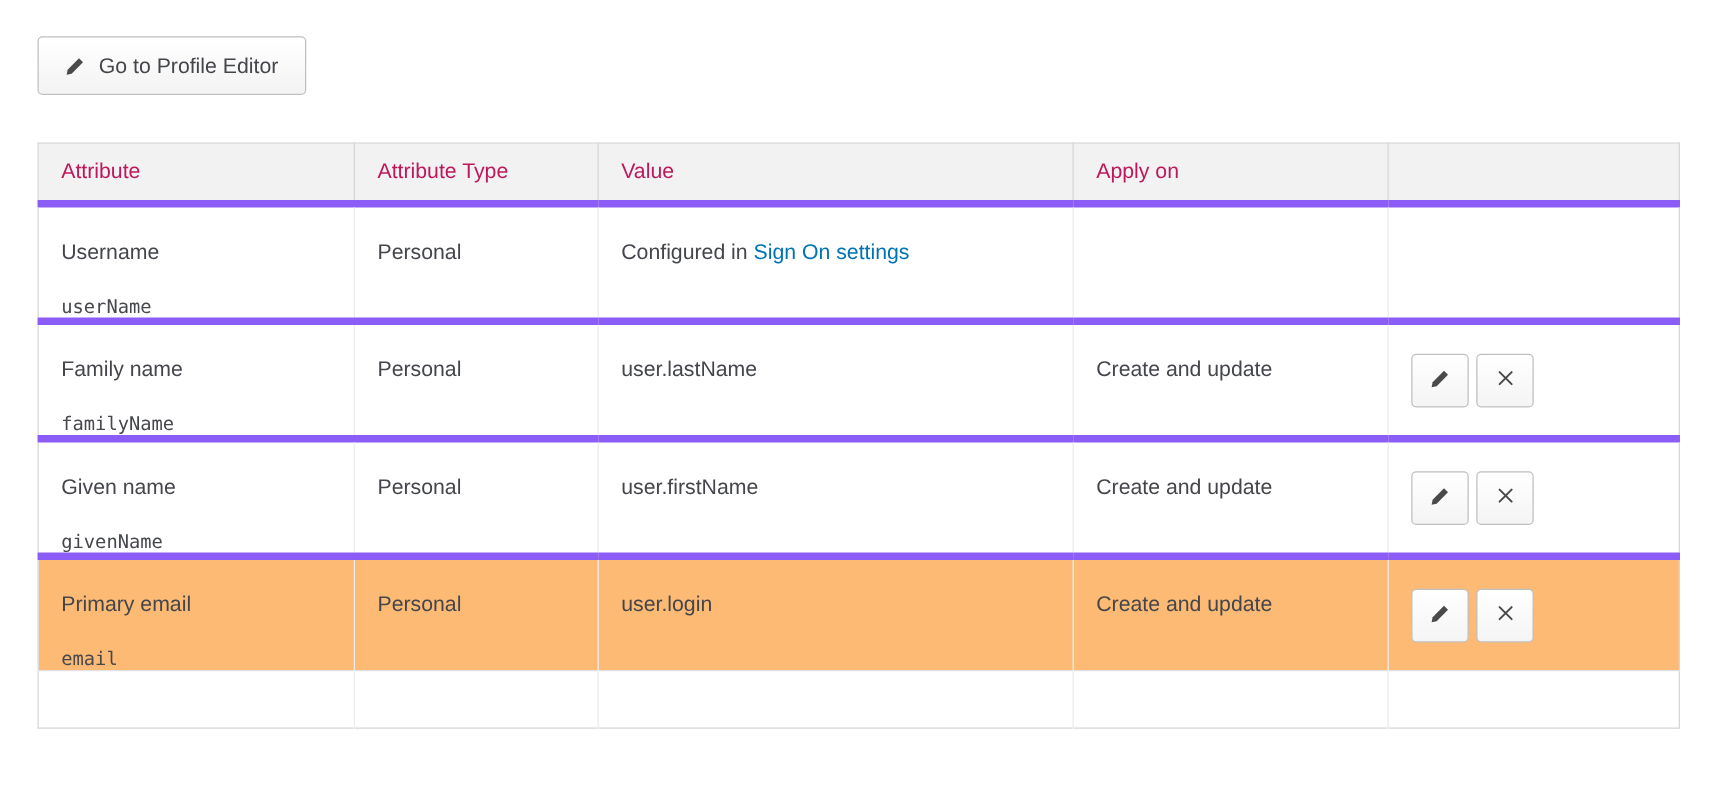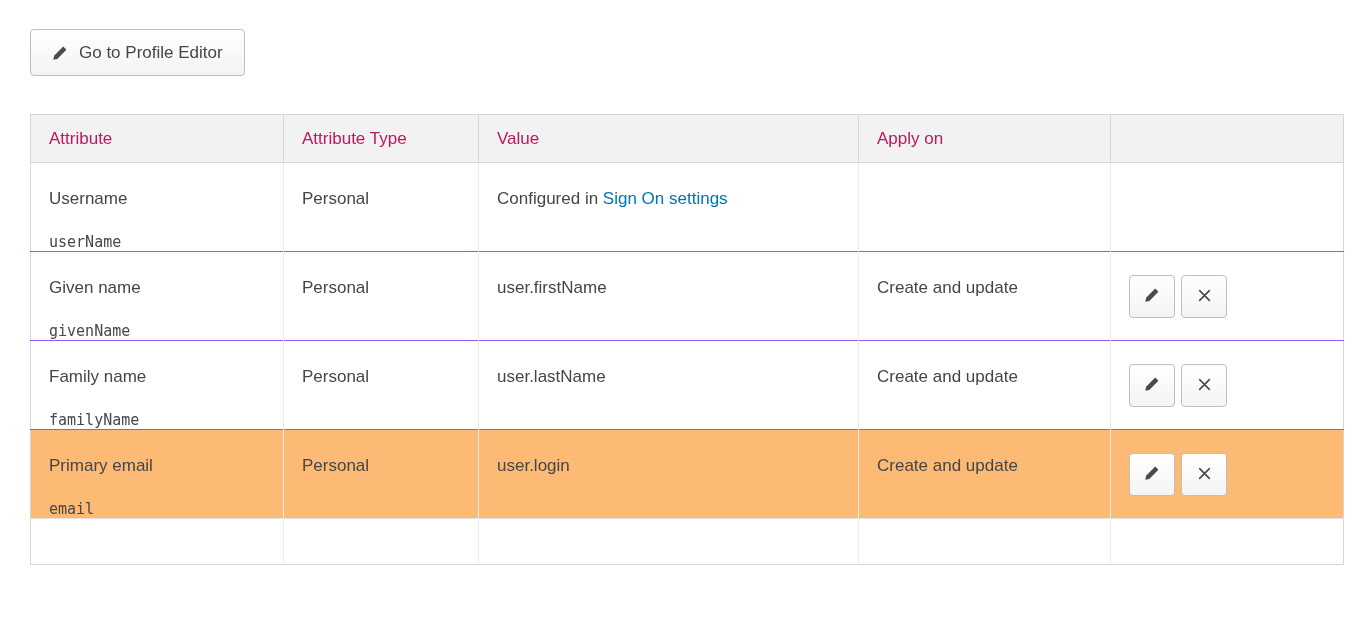--- a/index.html
+++ b/index.html
@@ -41,21 +41,21 @@
     background: #f2f2f2;
     padding: 0 18px;
     border: 1px solid #d6d6d6;
     vertical-align: middle;
   }
   tbody td {
     height: 81px;
     vertical-align: top;
     padding: 26px 18px 0 18px;
     border-right: 1px solid #ececec;
-    border-top: 1px solid #8b5cf6;
+    border-top: 6px solid #8b5cf6;
     background: #ffffff;
   }
   tbody td:last-child { border-right: none; }
   tbody tr.shaded td { background: #fdba74; }
   tbody tr.partial td { height: 46px; border-top: 1px solid #e2e2e2; }
 
   .attr-label { color: #44464b; }
   .attr-name {
     margin-top: 24px;
     font-family: "DejaVu Sans Mono", monospace;
@@ -115,46 +115,46 @@
           <div class="attr-name">userName</div>
         </td>
         <td>Personal</td>
         <td><span>Configured in </span><a class="link" href="#">Sign On settings</a></td>
         <td></td>
         <td></td>
       </tr>
 
       <tr>
         <td>
-          <div class="attr-label">Given name</div>
-          <div class="attr-name">givenName</div>
+          <div class="attr-label">Family name</div>
+          <div class="attr-name">familyName</div>
         </td>
         <td>Personal</td>
-        <td>user.firstName</td>
+        <td>user.lastName</td>
         <td>Create and update</td>
         <td class="actions-cell">
           <button class="icon-btn">
             <span class="icon"><svg width="16" height="16" viewBox="0 0 16 16">
                   <path d="M11.2 1.6 L14.4 4.8 L5.3 13.9 L1.3 14.7 L2.1 10.7 Z" fill="#4a4a4a"></path>
                 </svg></span>
           </button><button class="icon-btn">
             <span class="icon"><svg width="15" height="15" viewBox="0 0 14 14">
                   <path d="M2.5 2.5 L11.5 11.5 M11.5 2.5 L2.5 11.5" stroke="#4a4a4a" stroke-width="1.5" stroke-linecap="round" fill="none"></path>
                 </svg></span>
           </button>
         </td>
       </tr>
 
       <tr>
         <td>
-          <div class="attr-label">Family name</div>
-          <div class="attr-name">familyName</div>
+          <div class="attr-label">Given name</div>
+          <div class="attr-name">givenName</div>
         </td>
         <td>Personal</td>
-        <td>user.lastName</td>
+        <td>user.firstName</td>
         <td>Create and update</td>
         <td class="actions-cell">
           <button class="icon-btn">
             <span class="icon"><svg width="16" height="16" viewBox="0 0 16 16">
                   <path d="M11.2 1.6 L14.4 4.8 L5.3 13.9 L1.3 14.7 L2.1 10.7 Z" fill="#4a4a4a"></path>
                 </svg></span>
           </button><button class="icon-btn">
             <span class="icon"><svg width="15" height="15" viewBox="0 0 14 14">
                   <path d="M2.5 2.5 L11.5 11.5 M11.5 2.5 L2.5 11.5" stroke="#4a4a4a" stroke-width="1.5" stroke-linecap="round" fill="none"></path>
                 </svg></span>

